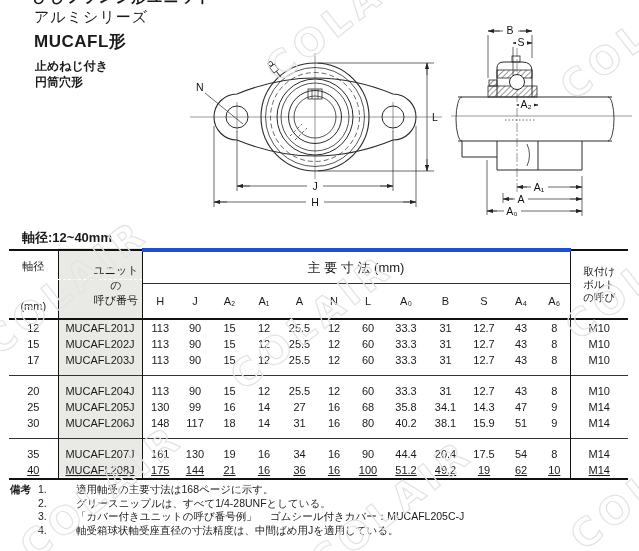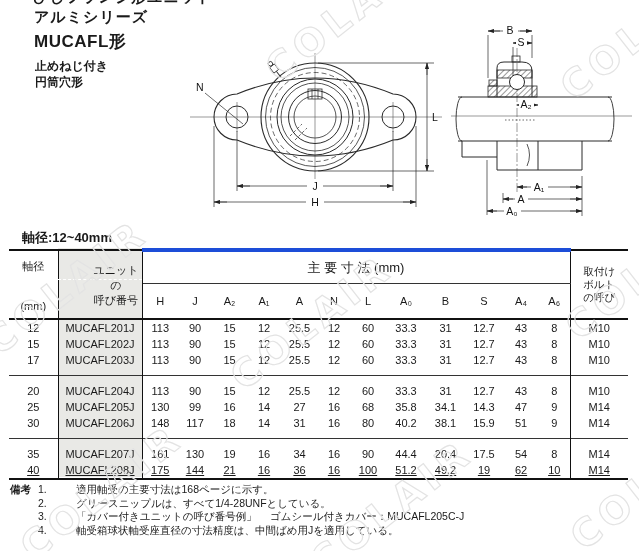--- a/index.html
+++ b/index.html
@@ -7,21 +7,21 @@
   .page{position:relative;width:639px;height:551px;background:#fff;overflow:hidden;}
 
   
   .wm{position:absolute;font-family:"DejaVu Sans",sans-serif;font-size:38px;font-weight:bold;
       letter-spacing:6px;color:rgba(255,255,255,0.05);-webkit-text-stroke:1.2px #e3e3e3;
       transform:rotate(-38deg);z-index:6;pointer-events:none;white-space:nowrap;}
 
   
   .crop-line{position:absolute;left:33px;top:0;height:7px;width:300px;overflow:hidden;z-index:1;}
   .crop-line span{display:block;margin-top:-12px;font-size:15px;font-weight:bold;letter-spacing:1px;}
-  .hd-series{position:absolute;left:34px;top:8px;font-size:15px;font-weight:bold;letter-spacing:1px;}
+  .hd-series{position:absolute;left:34px;top:8px;font-size:15px;font-weight:normal;letter-spacing:1px;}
   .hd-model{position:absolute;left:34px;top:30px;font-size:17px;font-weight:bold;letter-spacing:.5px;}
   .hd-feat1{position:absolute;left:35px;top:58px;font-size:12px;font-weight:bold;}
   .hd-feat2{position:absolute;left:35px;top:74px;font-size:12px;font-weight:bold;}
 
   
   .svg-front{position:absolute;left:150px;top:0;z-index:2;}
   .svg-side{position:absolute;left:449px;top:0;z-index:2;}
   svg text{font-family:"Liberation Sans","DejaVu Sans",sans-serif;font-size:10.5px;fill:#111;}
 
   

